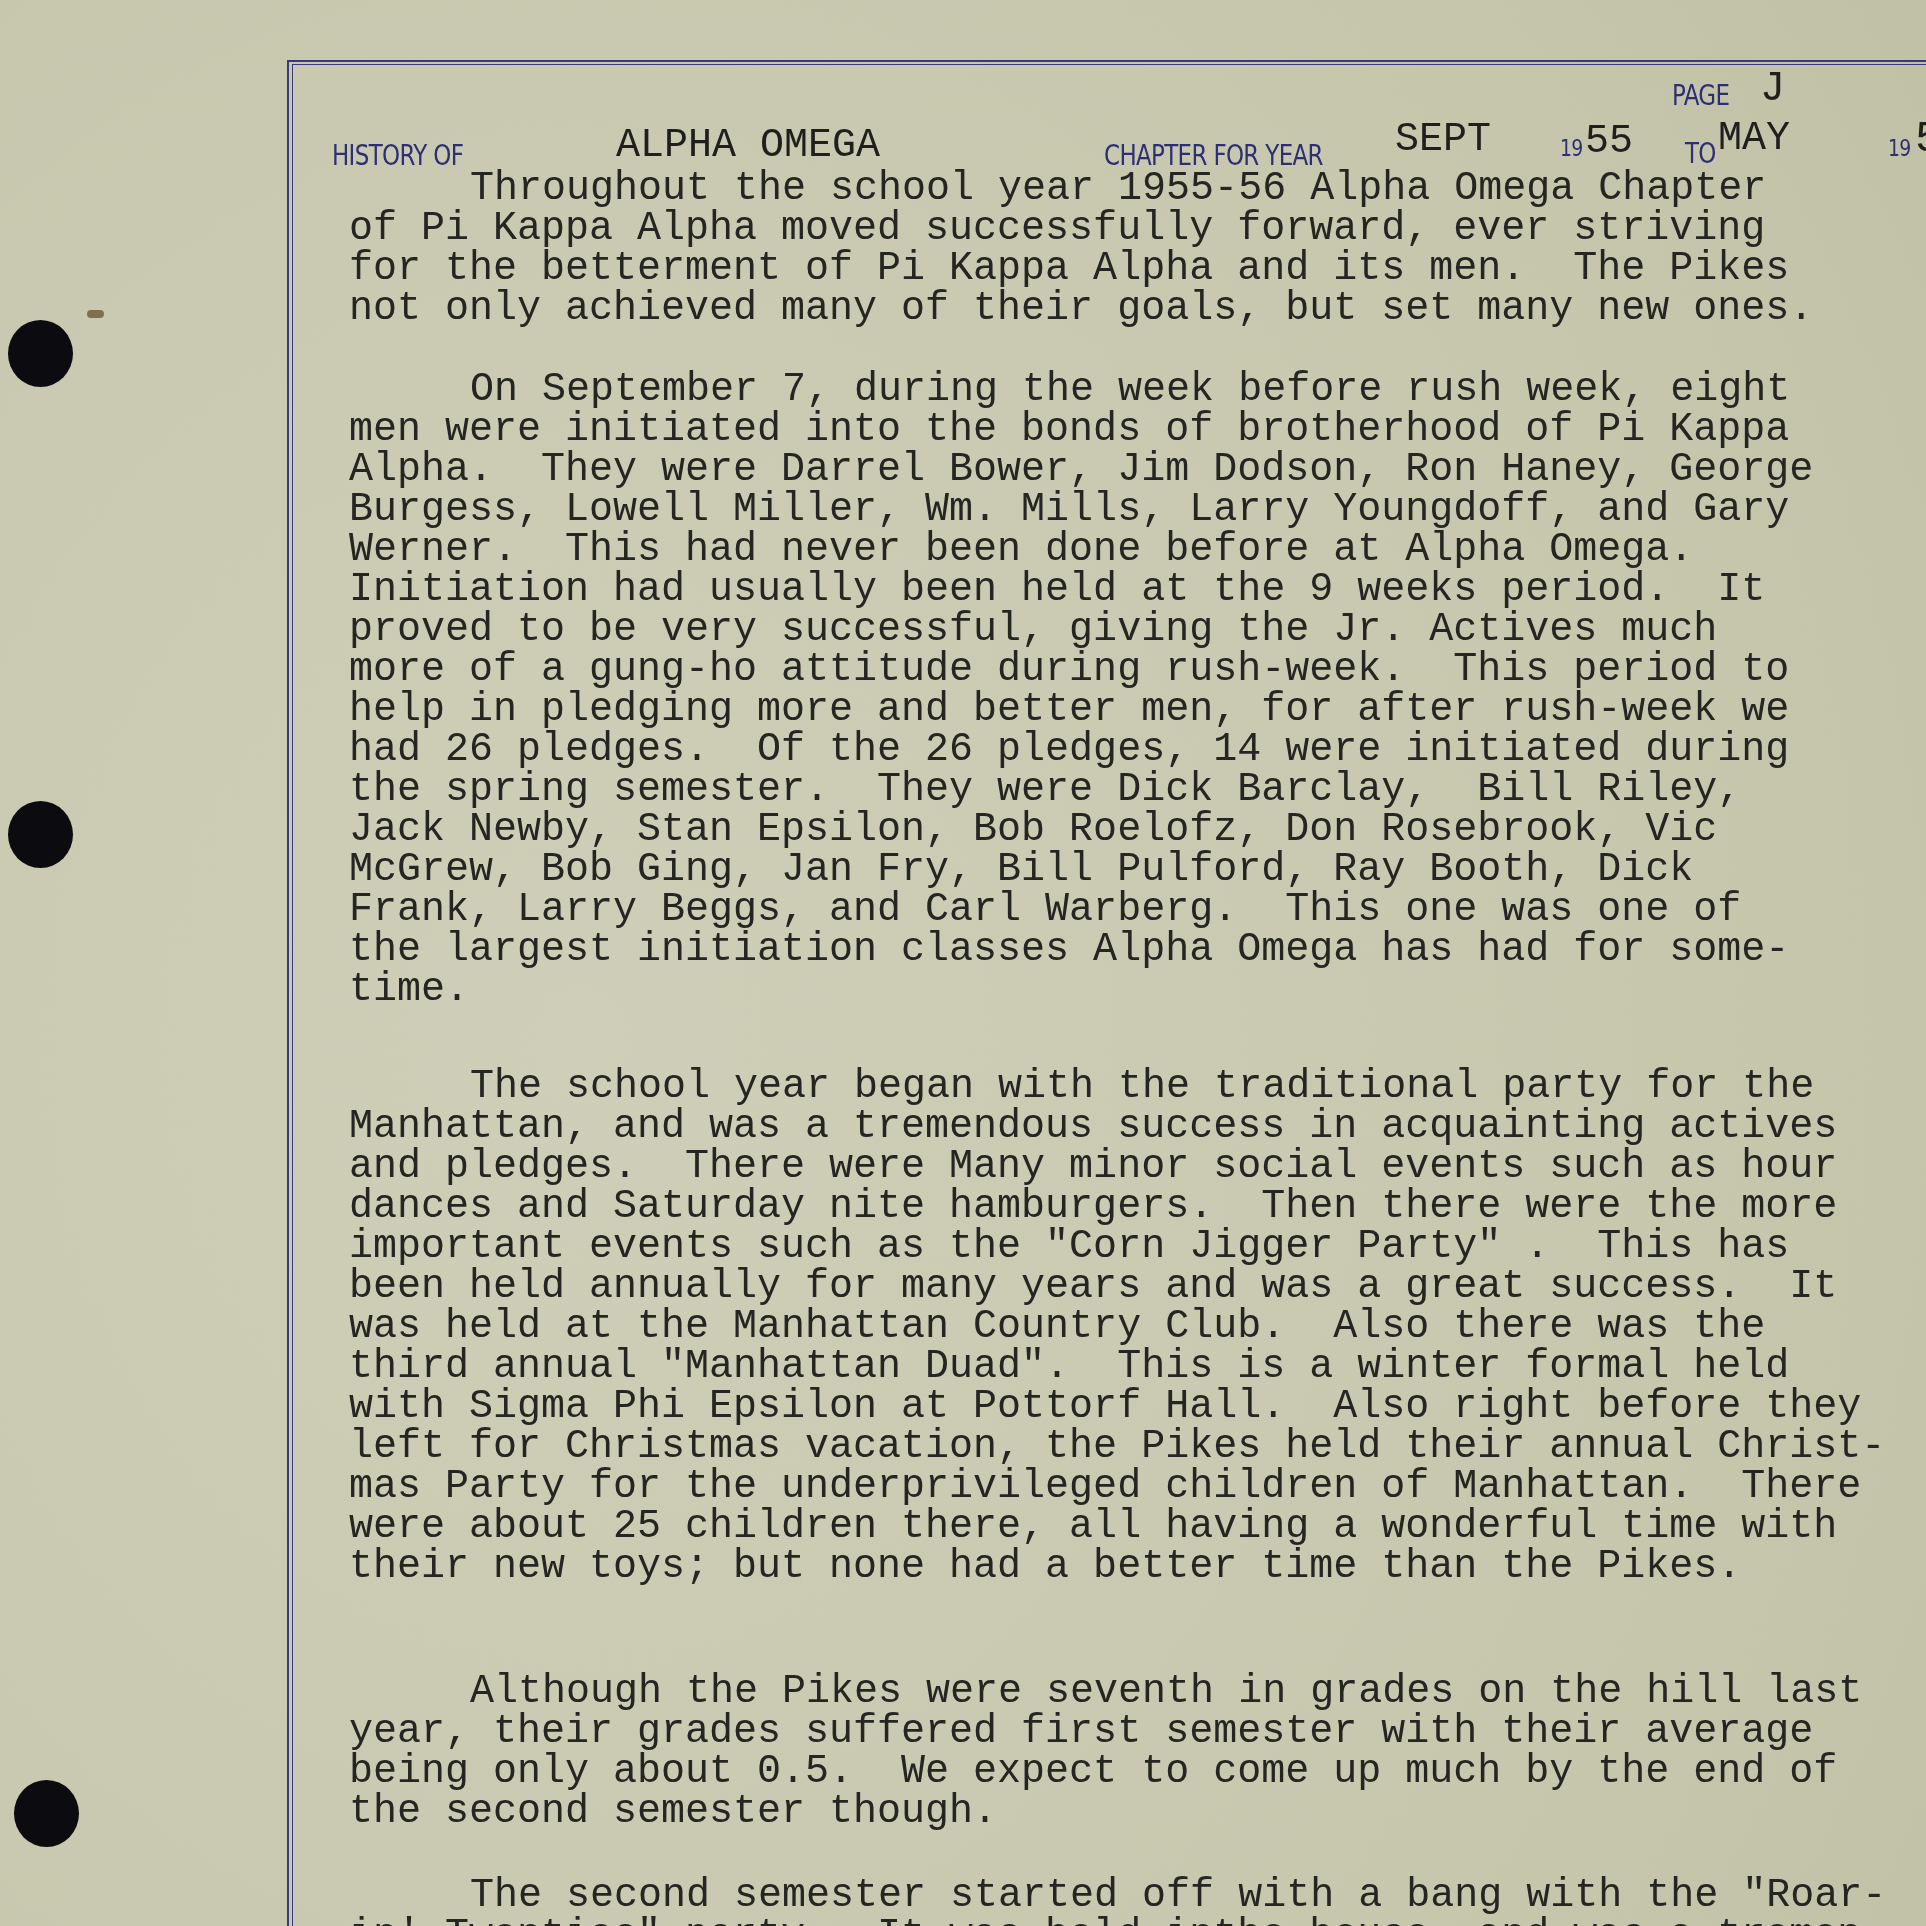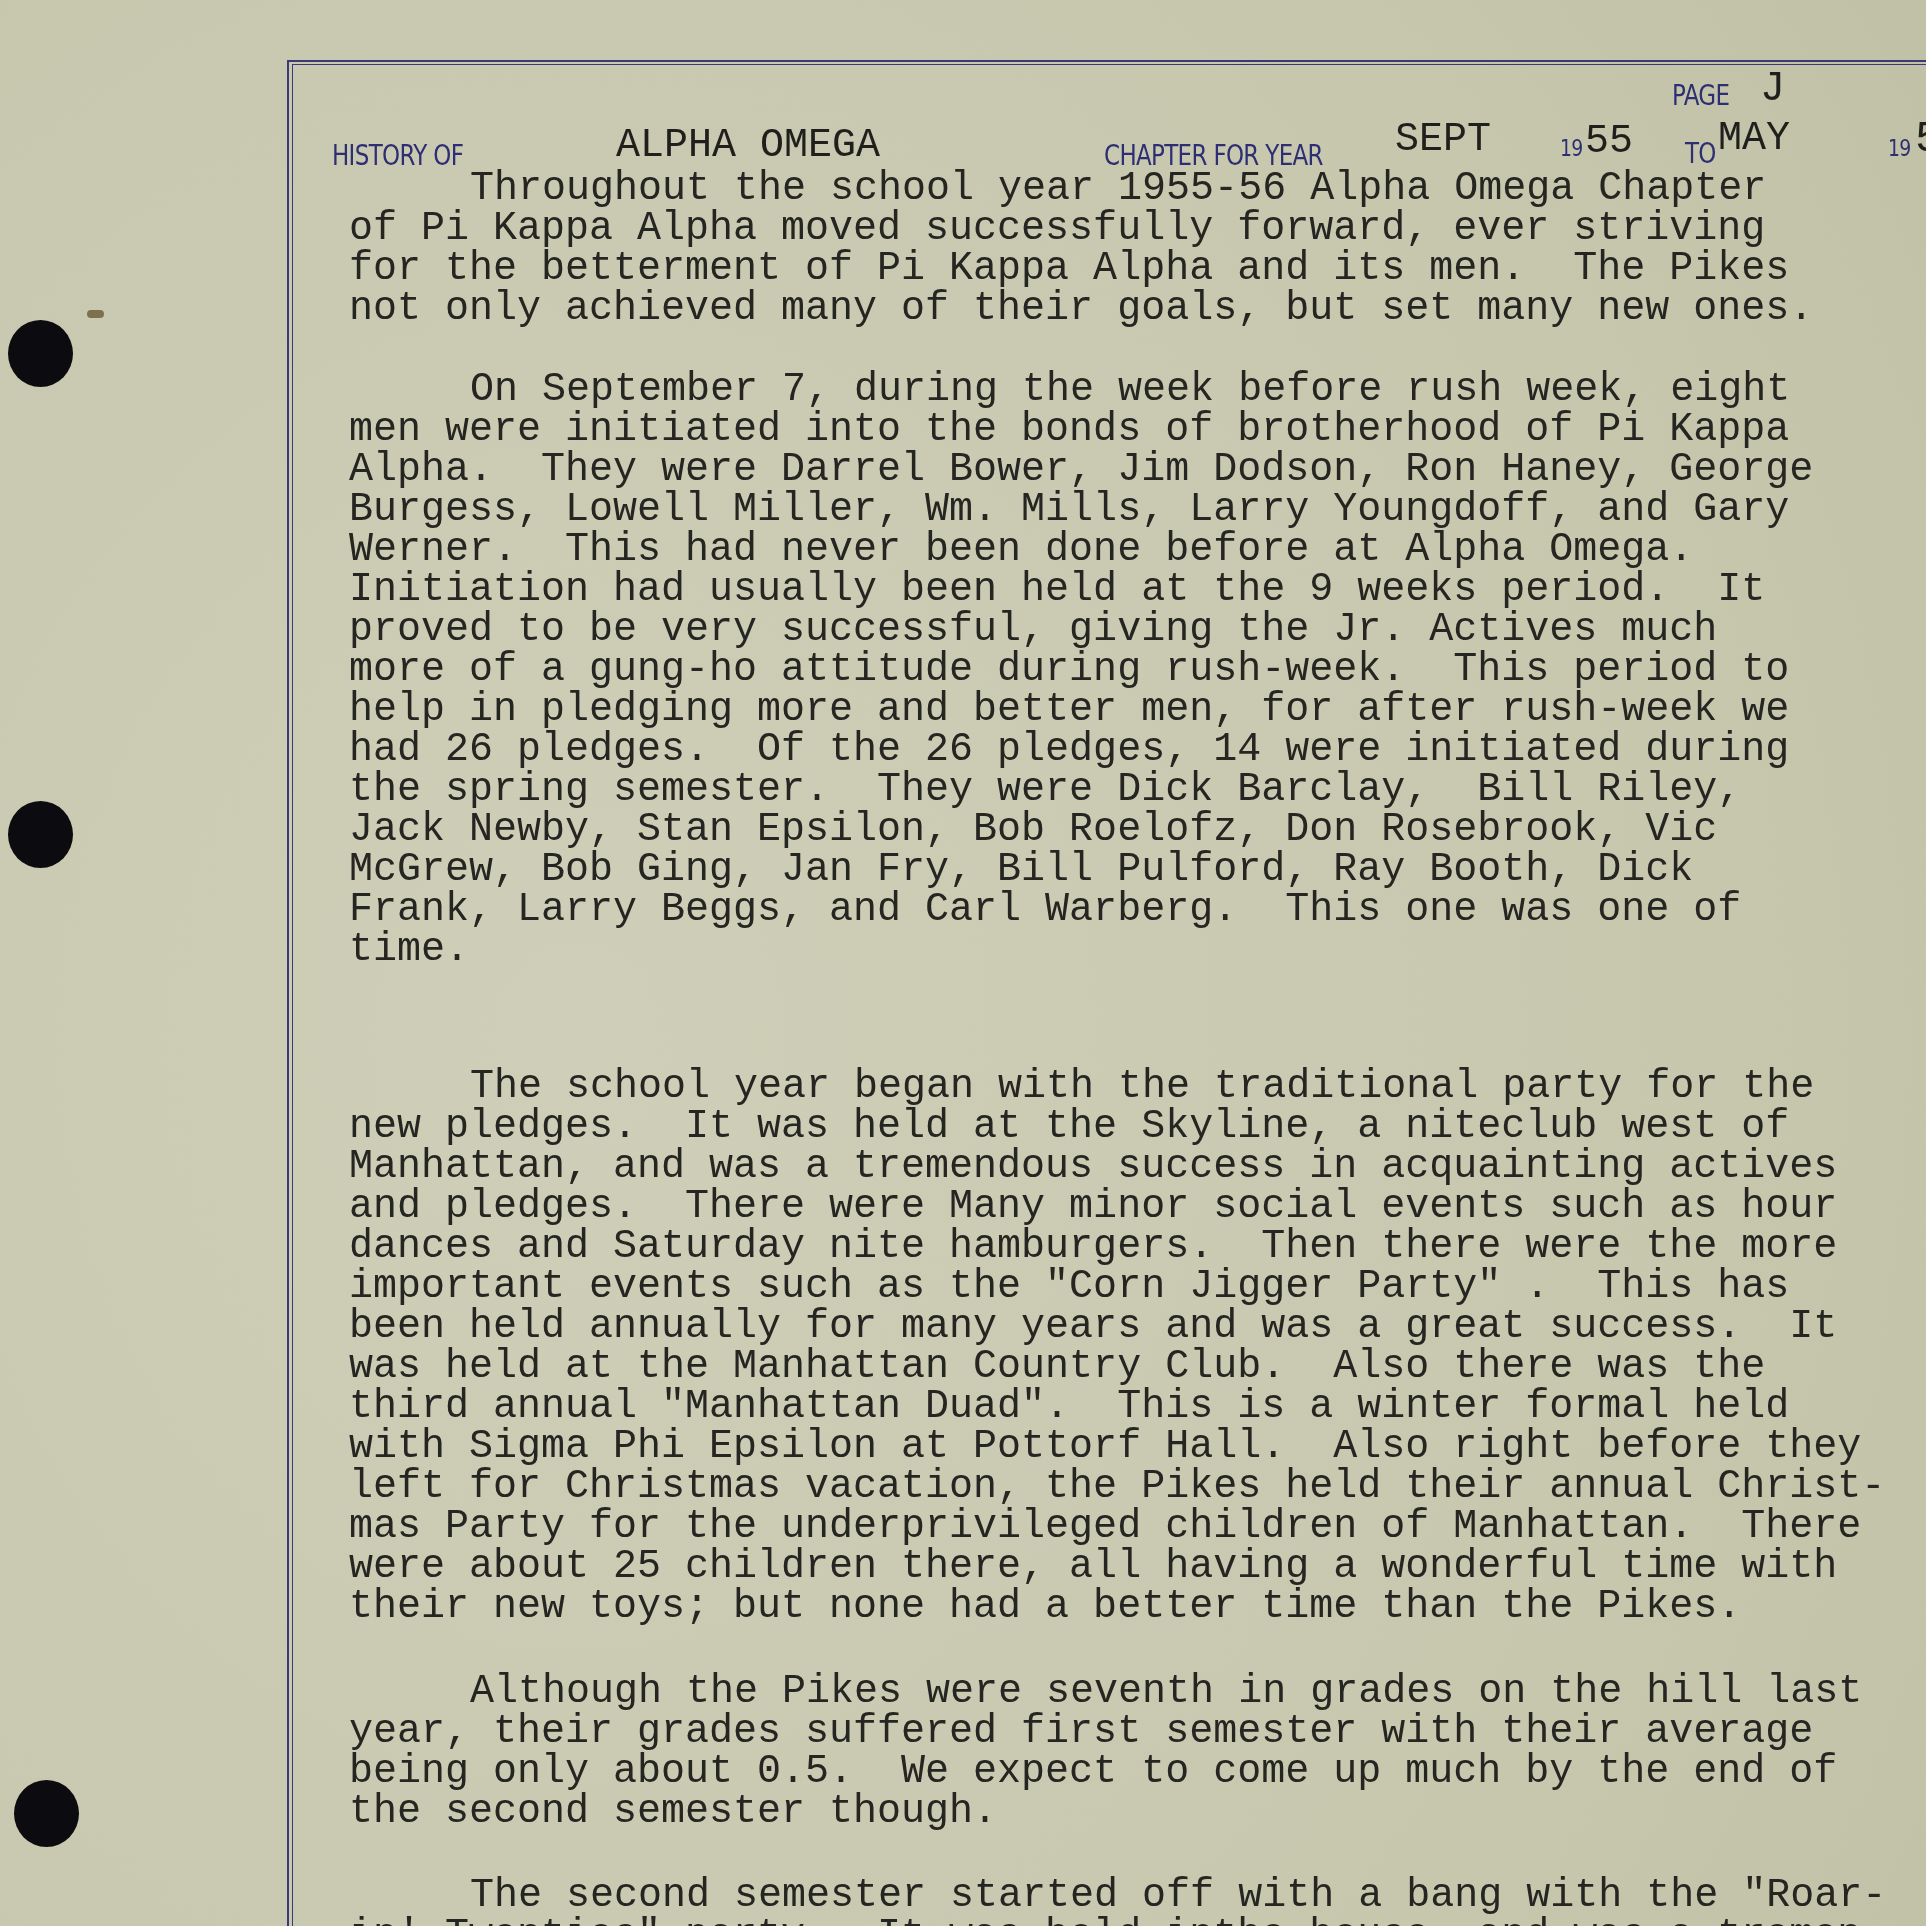--- a/index.html
+++ b/index.html
@@ -87,26 +87,26 @@
     <div class="line">Werner.  This had never been done before at Alpha Omega.</div>
     <div class="line">Initiation had usually been held at the 9 weeks period.  It</div>
     <div class="line">proved to be very successful, giving the Jr. Actives much</div>
     <div class="line">more of a gung-ho attitude during rush-week.  This period to</div>
     <div class="line">help in pledging more and better men, for after rush-week we</div>
     <div class="line">had 26 pledges.  Of the 26 pledges, 14 were initiated during</div>
     <div class="line">the spring semester.  They were Dick Barclay,  Bill Riley,</div>
     <div class="line">Jack Newby, Stan Epsilon, Bob Roelofz, Don Rosebrook, Vic</div>
     <div class="line">McGrew, Bob Ging, Jan Fry, Bill Pulford, Ray Booth, Dick</div>
     <div class="line">Frank, Larry Beggs, and Carl Warberg.  This one was one of</div>
+    <div class="line">the largest initiation classes Alpha Omega has had for some-</div>
     <div class="line">time.</div>
   </div>
 
   <div class="para" style="top:1067px;">
     <div class="line indent">The school year began with the traditional party for the</div>
-    <div class="line">new pledges.  It was held at the Skyline, a niteclub west of</div>
     <div class="line">Manhattan, and was a tremendous success in acquainting actives</div>
     <div class="line">and pledges.  There were Many minor social events such as hour</div>
     <div class="line">dances and Saturday nite hamburgers.  Then there were the more</div>
     <div class="line">important events such as the "Corn Jigger Party" .  This has</div>
     <div class="line">been held annually for many years and was a great success.  It</div>
     <div class="line">was held at the Manhattan Country Club.  Also there was the</div>
     <div class="line">third annual "Manhattan Duad".  This is a winter formal held</div>
     <div class="line">with Sigma Phi Epsilon at Pottorf Hall.  Also right before they</div>
     <div class="line">left for Christmas vacation, the Pikes held their annual Christ-</div>
     <div class="line">mas Party for the underprivileged children of Manhattan.  There</div>

